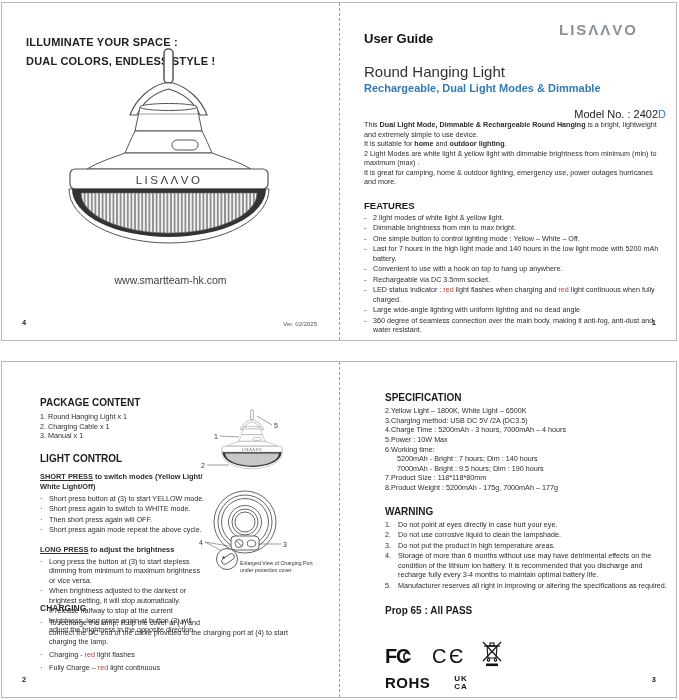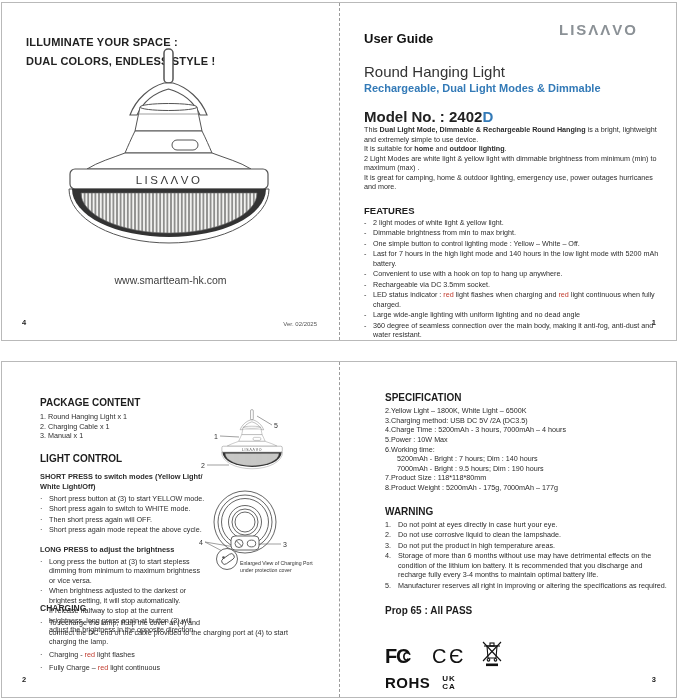--- a/index.html
+++ b/index.html
@@ -7,39 +7,39 @@
   body { background:#ffffff; font-family:"Liberation Sans", sans-serif; color:#2b2b2b; position:relative; overflow:hidden; }
 
   .sheet { position:absolute; left:1px; width:676px; background:#fff; border:1px solid #b9b9b9; display:flex; }
   #sheet-top { top:2px; height:339px; }
   #sheet-bottom { top:361px; height:337px; }
   .page { position:relative; width:50%; height:100%; }
   .page.right { border-left:1px dashed #9a9a9a; }
 
   .small { font-size:7.2px; line-height:1.32; color:#2d2d2d; }
   .b { font-weight:bold; }
-  .u { }
+  .u { text-decoration:underline; }
   .red { color:#c0392b; }
   .blue { color:#337ab7; }
 
   
   .tagline { position:absolute; left:24px; top:30px; font-size:11px; font-weight:bold; line-height:1.75; letter-spacing:0.2px; color:#222; }
   #lamp-art { position:absolute; left:52px; top:44px; }
   .website { position:absolute; left:0; right:0; top:271px; text-align:center; font-size:10.5px; color:#3c3c3c; }
   .pn-bl { position:absolute; left:20px; bottom:13px; font-size:7.5px; font-weight:bold; color:#222; }
   .pn-br { position:absolute; right:20px; bottom:13px; font-size:7.5px; font-weight:bold; color:#222; }
   .version { position:absolute; right:22px; bottom:13px; font-size:6px; color:#555; }
 
   
   .p1-inner { position:absolute; left:24px; top:18px; width:302px; }
   .logo { position:absolute; top:18px; right:38px; font-size:15px; font-weight:600; letter-spacing:2px; color:#8b9196; }
   .ug-title { margin-top:10px; font-size:13px; font-weight:bold; color:#111; }
   .prod-title { margin-top:17px; font-size:15px; color:#333; }
   .prod-sub { margin-top:2px; font-size:11px; font-weight:bold; color:#337ab7; }
-  .model { margin-top:14px; font-size:15px; font-weight:bold; color:#222; }
+  .model { margin-top:14px; font-size:11px; font-weight:normal; color:#222;text-align:right; }
   .sec-h { margin-top:13px; margin-bottom:2px; font-size:9.5px; font-weight:bold; color:#1d1d1d; }
   ul.flat { list-style:none; }
   li.bullet { display:flex; margin-bottom:1px; }
   li.bullet .mk { width:9px; flex:none; text-align:left; }
   li.bullet .tx { flex:1; }
 
   
   .col2 { position:absolute; left:38px; top:34px; width:166px; }
   .h2a { font-size:10px; font-weight:bold; color:#1d1d1d; margin-bottom:3px; }
   .subhead { font-size:7.4px; font-weight:bold; margin-top:7px; margin-bottom:2px; line-height:1.35; }
@@ -52,21 +52,21 @@
   
   .col3 { position:absolute; left:45px; top:30px; width:286px; }
   .spec-line { font-size:7.2px; line-height:1.34; }
   .spec-line.indent { padding-left:12px; }
   .warn-row { display:flex; font-size:7.2px; line-height:1.32; margin-bottom:1px; }
   .warn-row .n { width:13px; flex:none; }
   .warn-row .t { flex:1; }
   .prop65 { margin-top:15px; font-size:10px; font-weight:bold; color:#1d1d1d; }
   .certs { margin-top:23px; }
   .cert-row { display:flex; align-items:flex-end; gap:11px; }
-  .cert-row2 { display:flex; align-items:center; gap:12px; margin-top:7px; }
+  .cert-row2 { display:flex; align-items:center; gap:24px; margin-top:7px; }
   .rohs { font-size:15px; font-weight:bold; letter-spacing:0.5px; color:#111; }
   .ukca { font-size:8px; font-weight:bold; line-height:0.95; letter-spacing:1px; color:#111; }
 
   svg text { font-family:"Liberation Sans", sans-serif; }
   .callout-num { font-size:7px; fill:#333; }
   .diagram-caption { font-size:5.2px; fill:#333; }
 </style>
 </head>
 <body>
 

